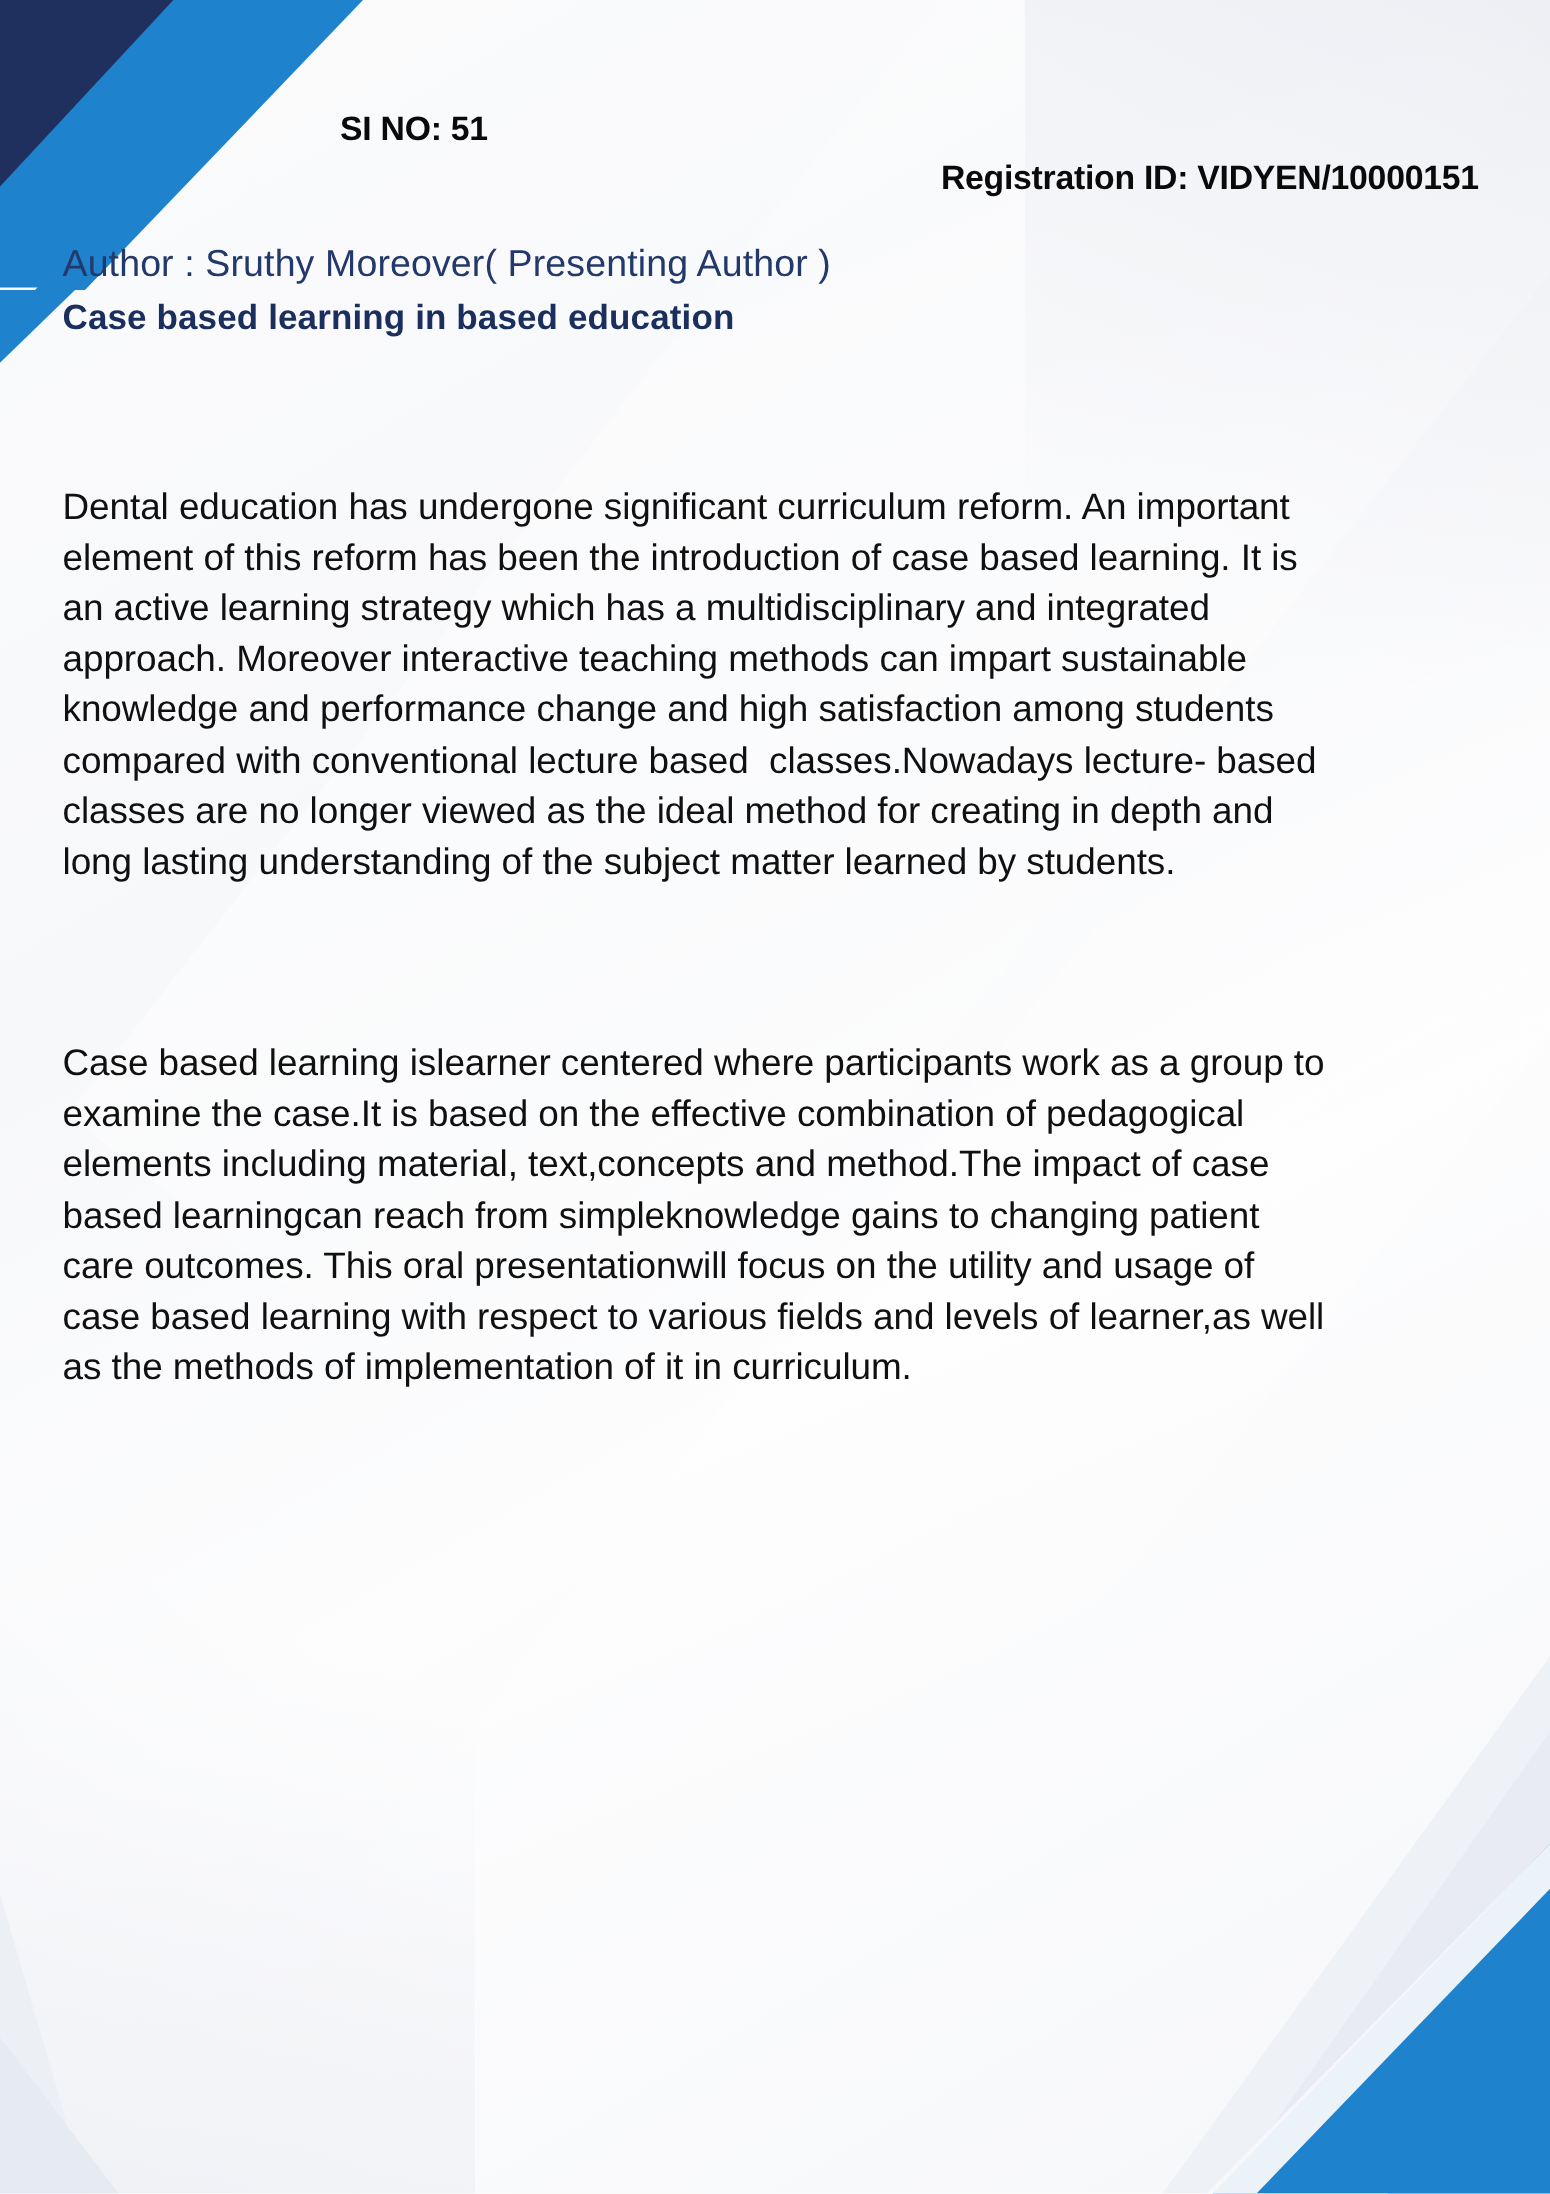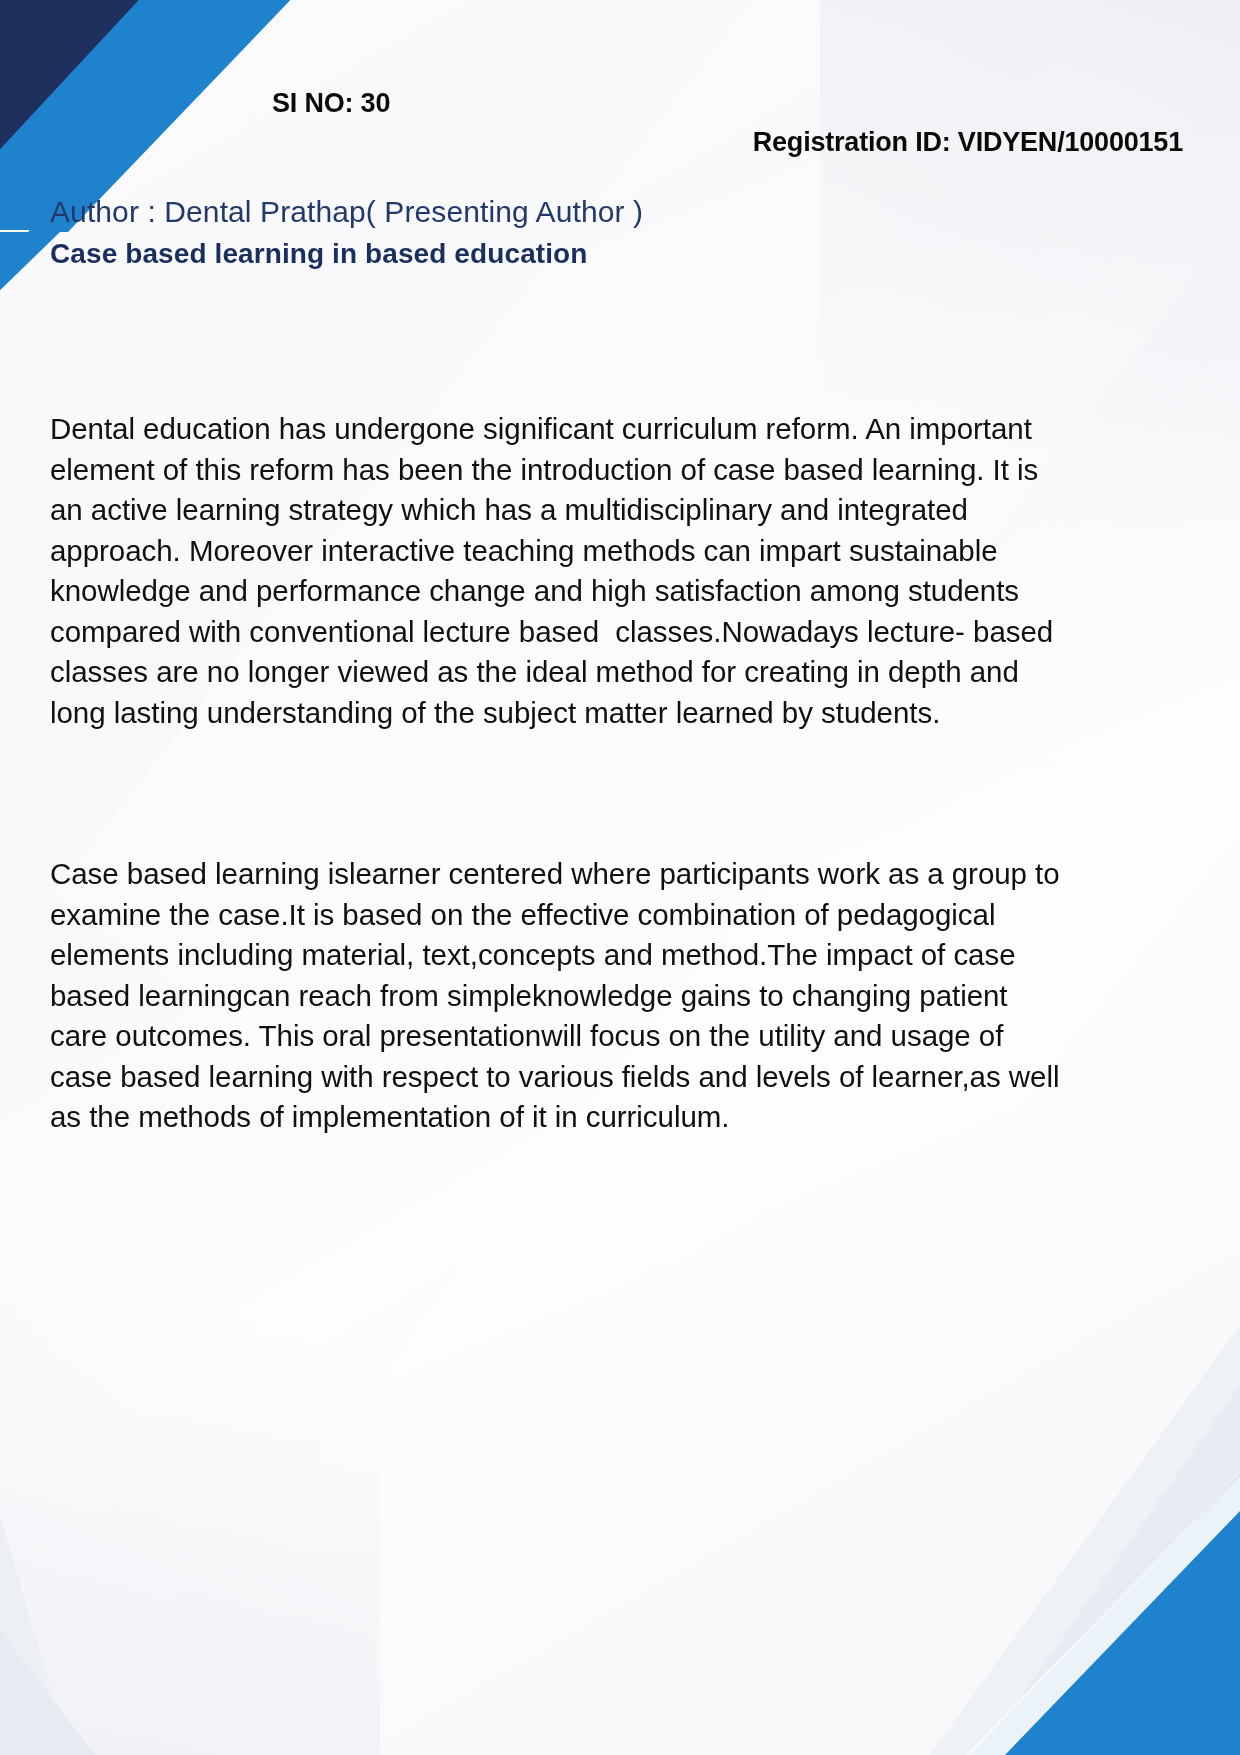--- a/index.html
+++ b/index.html
@@ -135,21 +135,21 @@
     color: #1b2f5e;
     font-weight: bold;
     line-height: 1.3;
     margin-top: 5px;
     letter-spacing: .1px;
   }
 
   
   .body-text {
     position: absolute;
-    top: 328px;
+    top: 305px;
     left: 50px;
     width: 1022px;
     font-size: 29.5px;
     line-height: 40.5px;
     color: #101010;
     letter-spacing: -0.05px;
     white-space: pre-wrap;
   }
   .para { margin: 0; white-space: pre-wrap; }
   .para + .para { margin-top: 40px; }
@@ -199,29 +199,29 @@
       <polygon points="420,150 420,430 150,430" fill="#1f82cd"></polygon>
 
       <polygon points="420,150 420,186 185,430 145,430" fill="#f7f8fa" opacity="0.95"></polygon>
 
       <polygon points="420,300 420,430 290,430" fill="#1f82cd"></polygon>
     </svg>
   </div>
 
   <div class="header">
     <div class="hdr-row-1">
-      <span class="hdr-slno">SI NO: 30</span>
+      <span class="hdr-slno">SI NO: 51</span>
     </div>
     <div class="hdr-row-2">
       <span class="hdr-regid">Registration ID: VIDYEN/10000151</span>
     </div>
   </div>
 
   <div class="meta">
-    <div class="author-line">Author : Dental Prathap( Presenting Author )</div>
+    <div class="author-line">Author : Sruthy Moreover( Presenting Author )</div>
     <div class="title-line">Case based learning in based education</div>
   </div>
 
   <div class="body-text">
     <p class="para">Dental education has undergone significant curriculum reform. An important element of this reform has been the introduction of case based learning. It is an active learning strategy which has a multidisciplinary and integrated approach. Moreover interactive teaching methods can impart sustainable knowledge and performance change and high satisfaction among students compared with conventional lecture based  classes.Nowadays lecture- based classes are no longer viewed as the ideal method for creating in depth and long lasting understanding of the subject matter learned by students.</p>
     <p class="para">Case based learning islearner centered where participants work as a group to examine the case.It is based on the effective combination of pedagogical elements including material, text,concepts and method.The impact of case based learningcan reach from simpleknowledge gains to changing patient care outcomes. This oral presentationwill focus on the utility and usage of case based learning with respect to various fields and levels of learner,as well as the methods of implementation of it in curriculum.</p>
   </div>
 
 </div>
 

